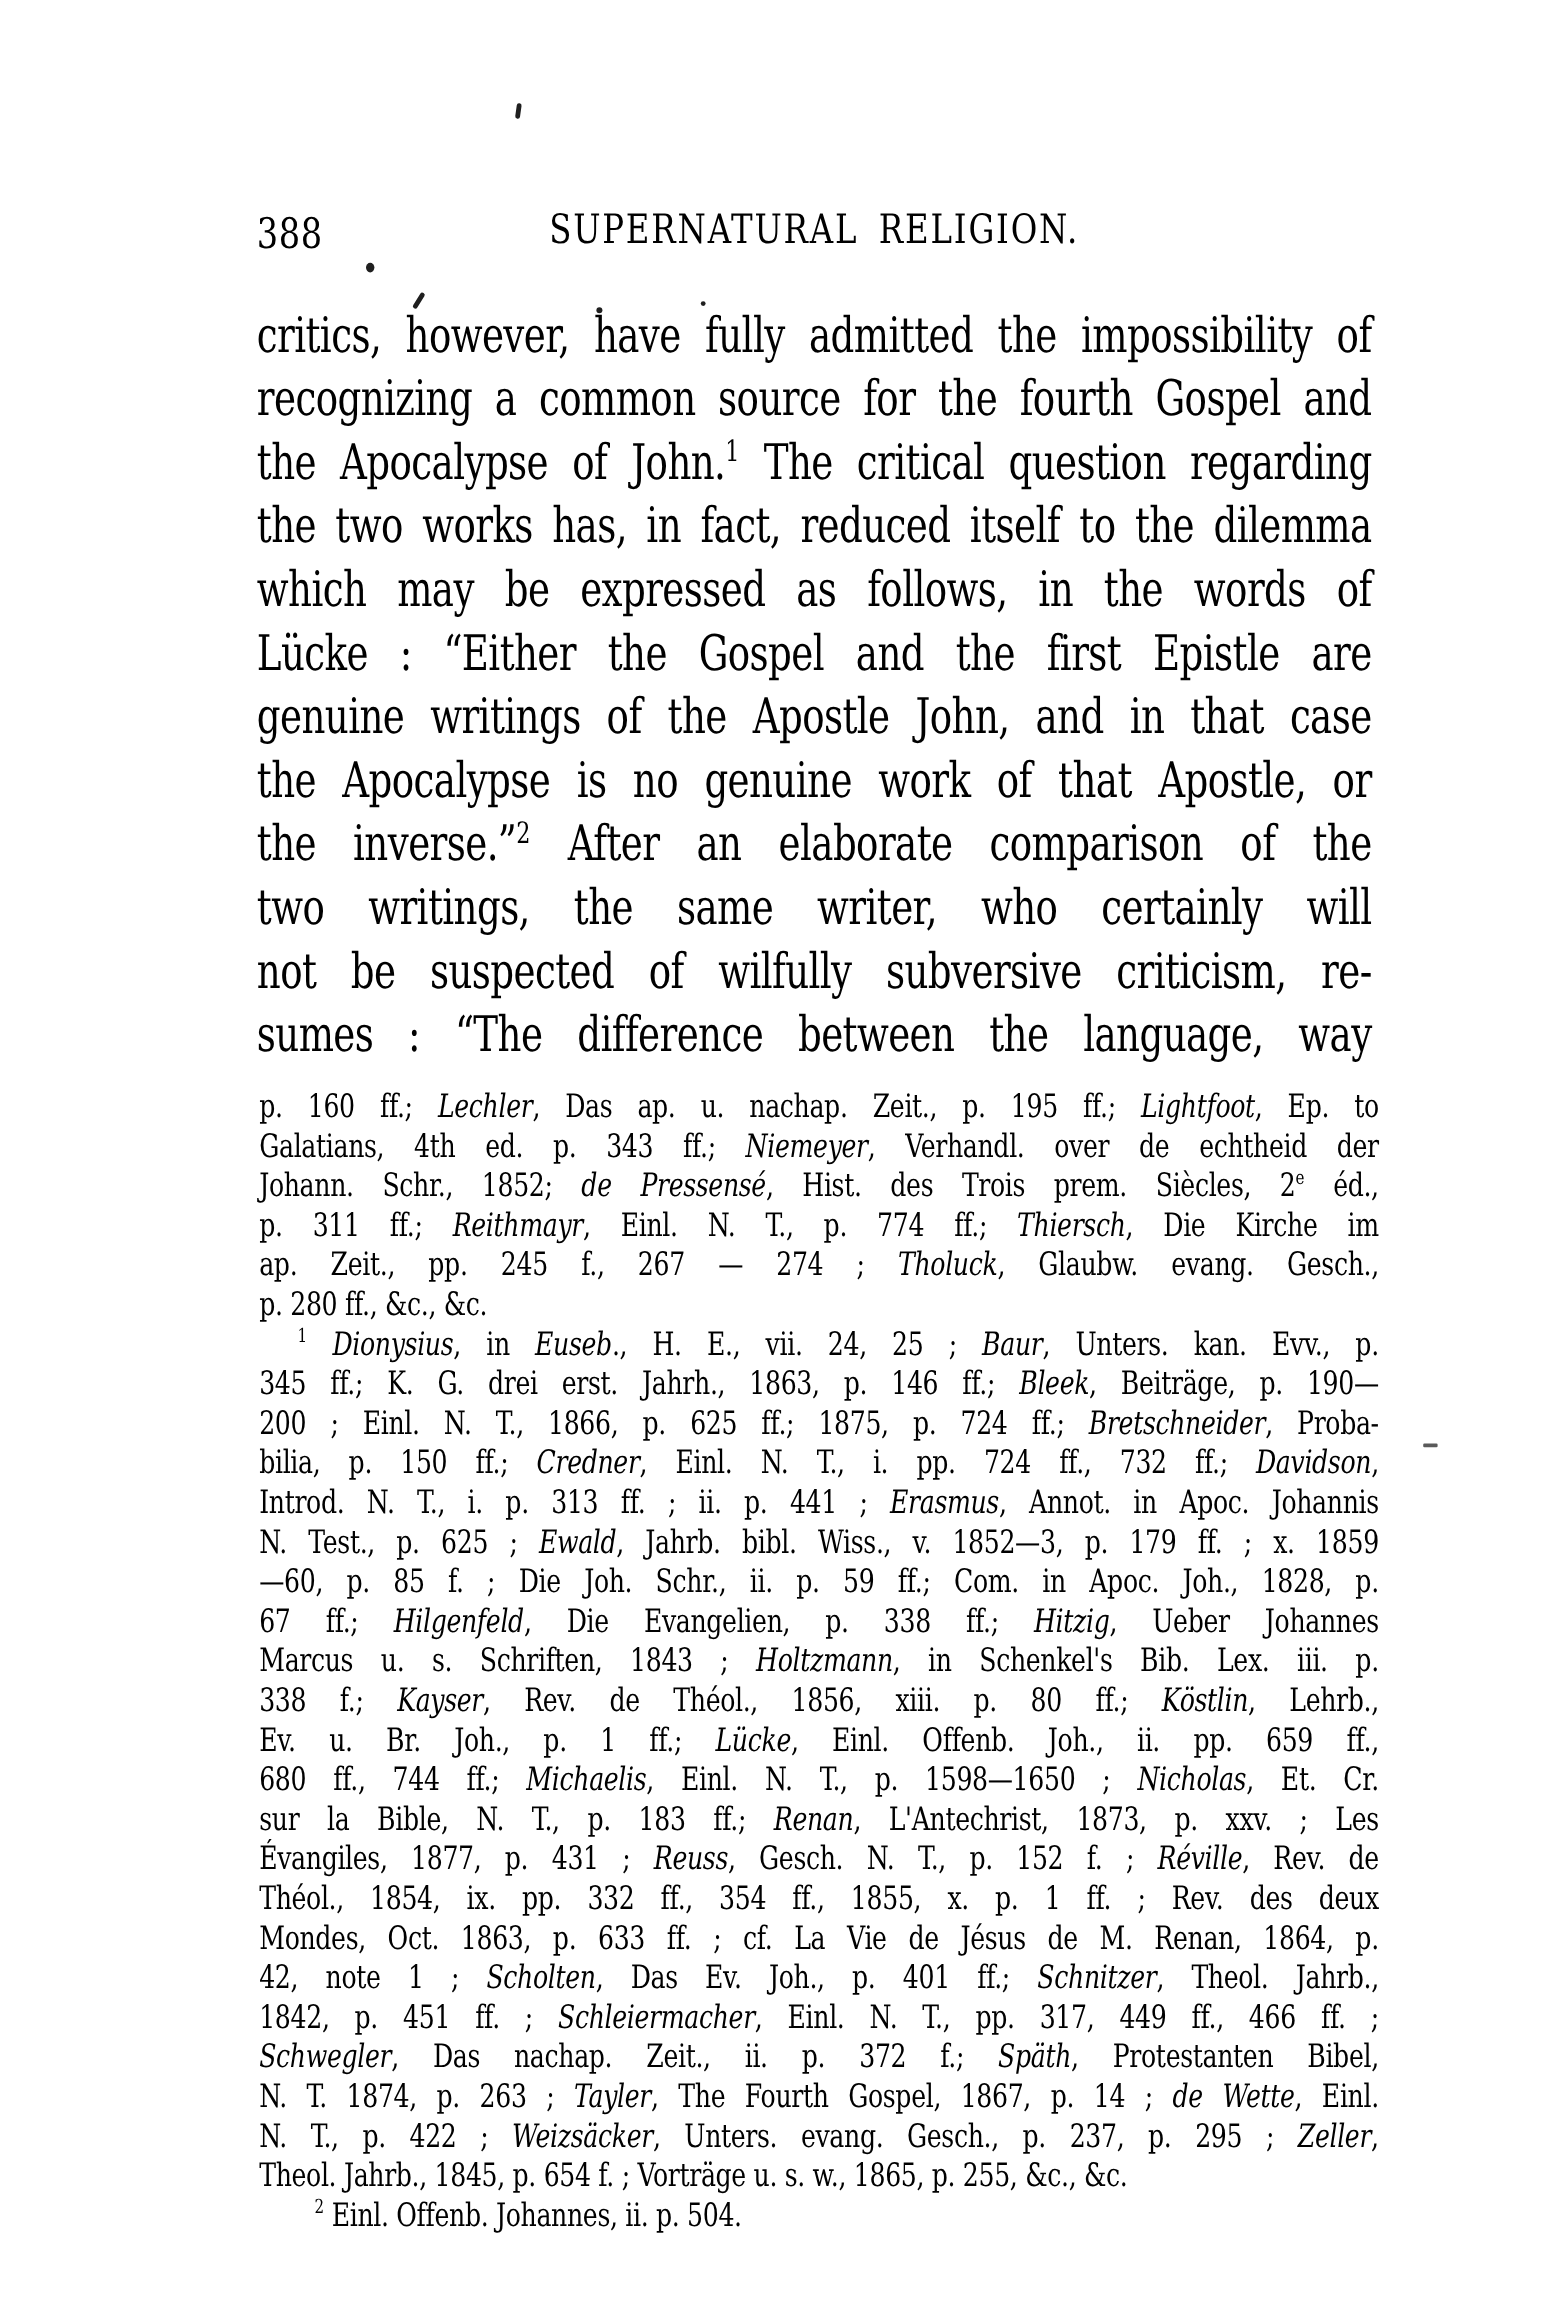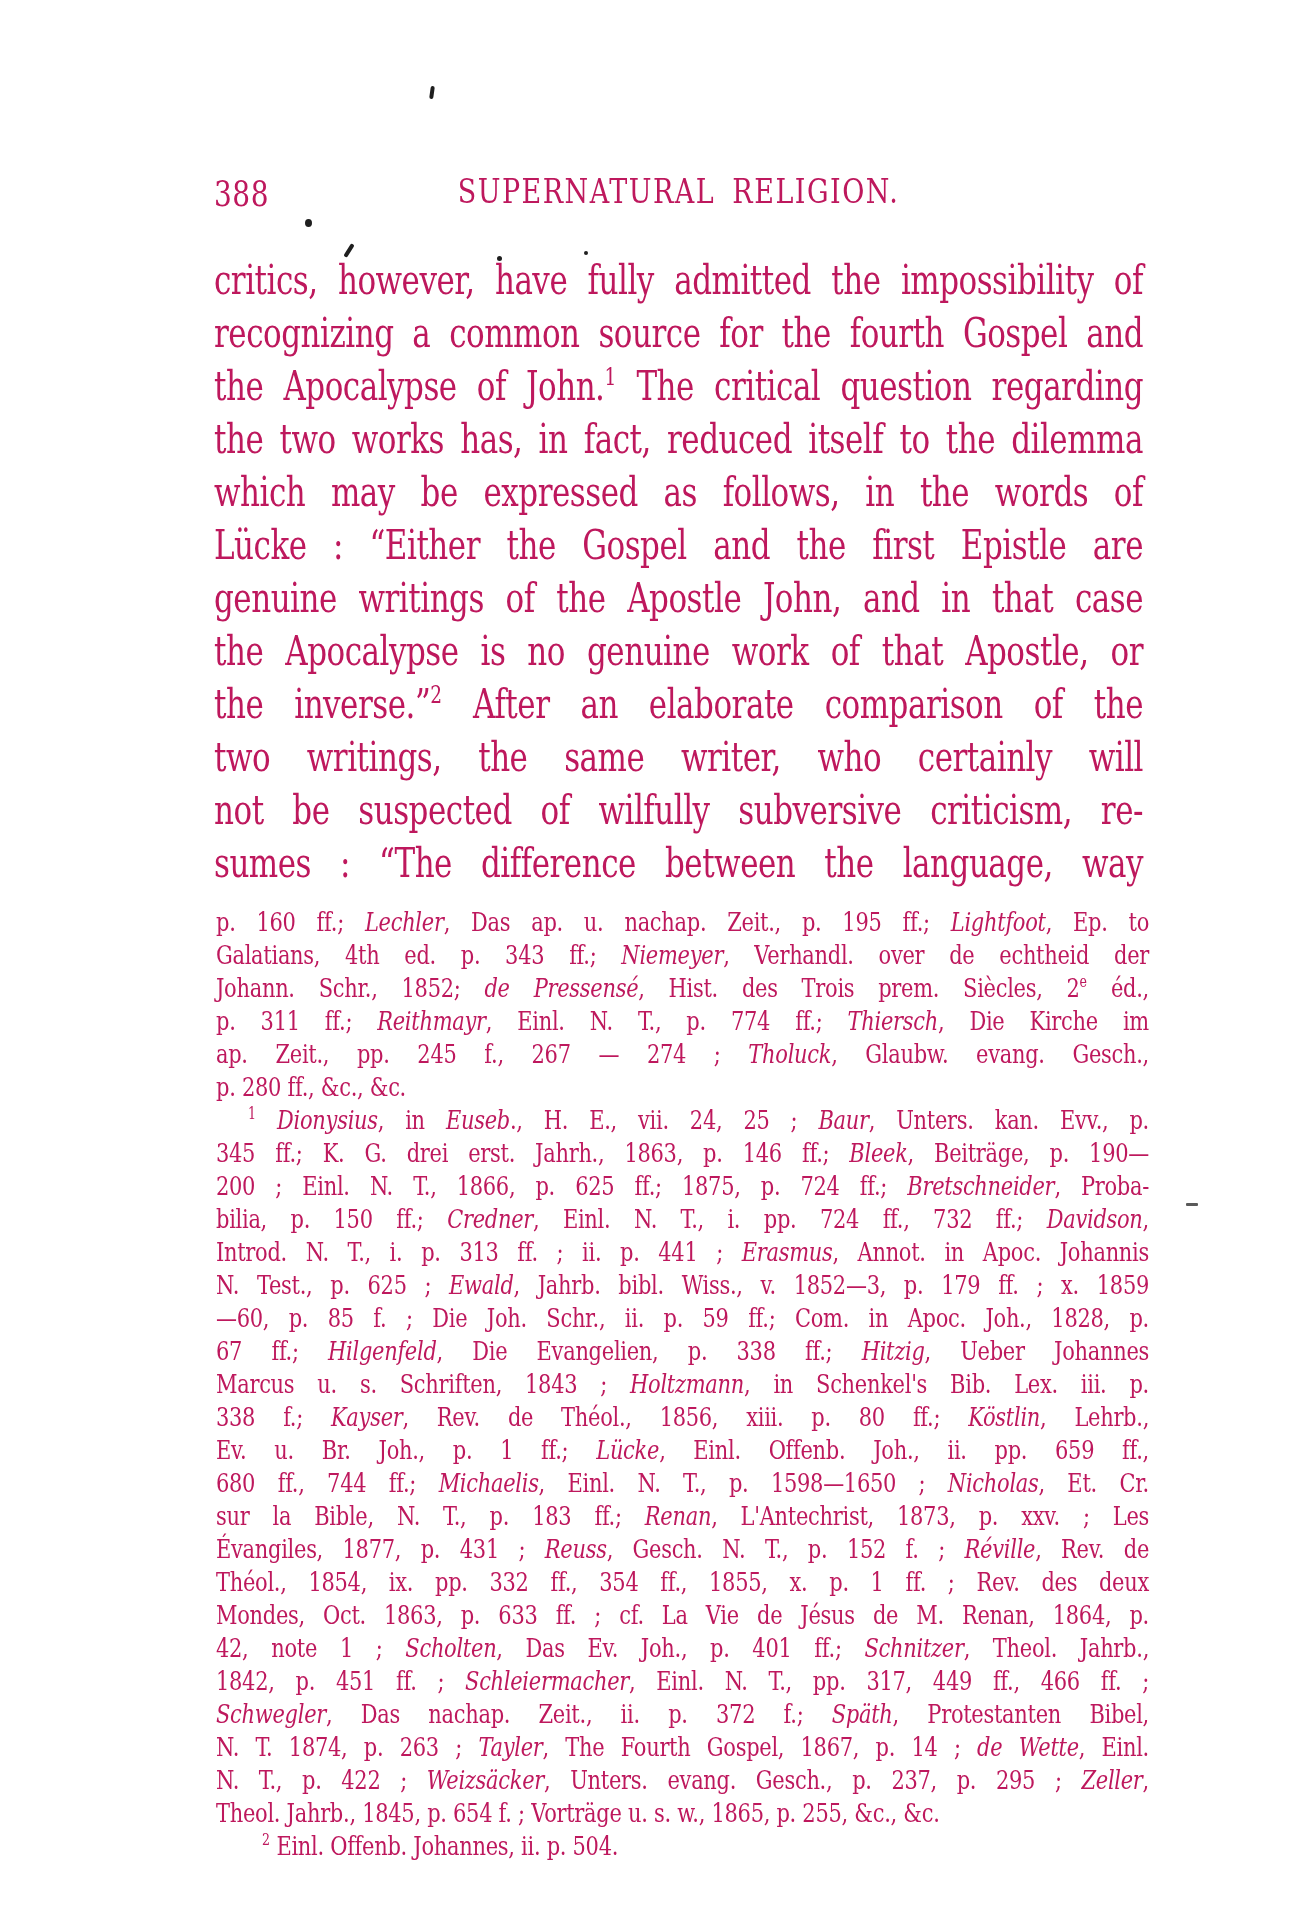--- a/index.html
+++ b/index.html
@@ -1,18 +1,18 @@
 <!DOCTYPE html>
 <html><head>
 <meta charset="utf-8">
 <style>
   html,body{margin:0;padding:0;background:#e8e8e8;}
   .page{
     position:relative;width:1292px;height:1925px;background:#ffffff;
-    overflow:hidden;color:#be185d;
+    overflow:hidden;color:#000000;
     font-family:"DejaVu Serif","Liberation Serif",serif;
   }
   .hdr{position:absolute;left:214px;top:176px;width:929px;height:42px;}
   .pagenum{
     position:absolute;left:0;top:2px;font-size:28px;letter-spacing:.5px;
     display:inline-block;transform:scaleY(1.25);transform-origin:left center;
   }
   .runtitle{
     display:block;text-align:center;font-size:27px;letter-spacing:1.5px;word-spacing:7px;
     transform:scaleY(1.25);transform-origin:center;

